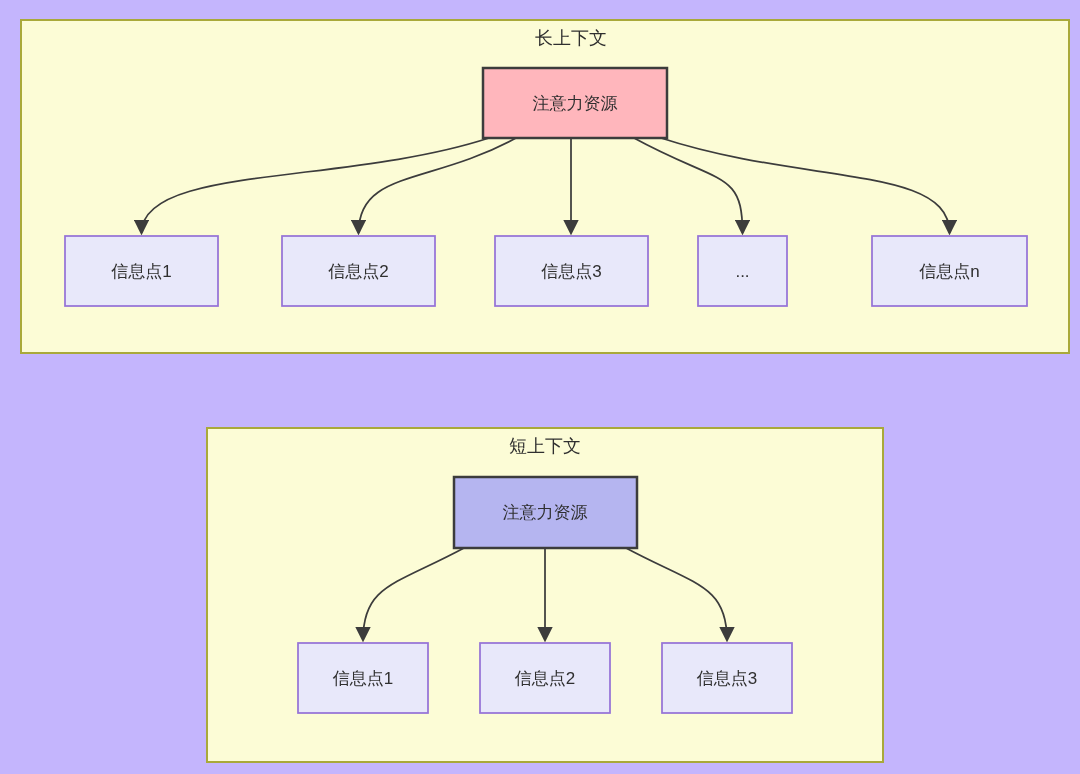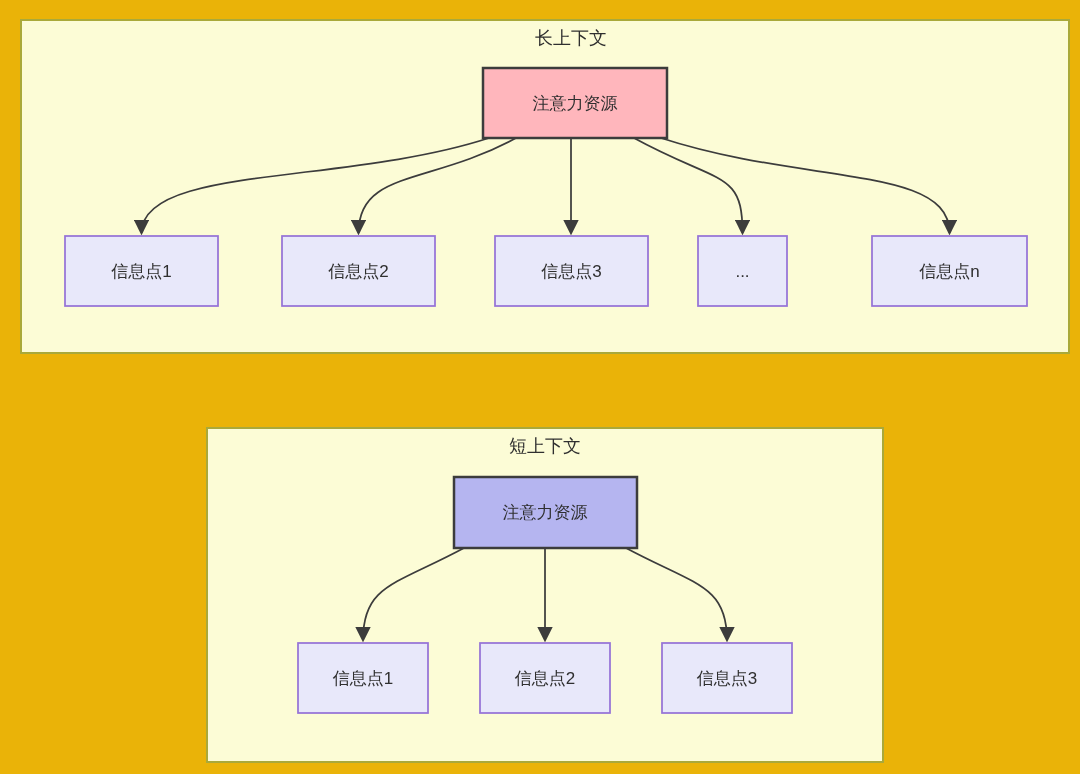--- a/index.html
+++ b/index.html
@@ -8,21 +8,21 @@
     --long-source-fill:#FFB6BC;
     --short-source-fill:#B5B5F0;
     --source-border:#3C3C3C;
     --target-fill:#E8E8FA;
     --target-border:#9673D7;
     --arrow:#3C3C3C;
     --text:#2F2F2F;
   }
   html,body{margin:0;padding:0;background:#ffffff;}
   .canvas{
-    width:1080px;height:774px;background:#eab308;
+    width:1080px;height:774px;background:#c4b5fd;
     font-family:"Liberation Sans", sans-serif;
   }
   svg{display:block;}
   .cluster{
     fill:var(--container-fill);
     stroke:var(--container-border);
     stroke-width:2;
   }
   .cluster-title{
     font-family:"Liberation Sans", sans-serif;

